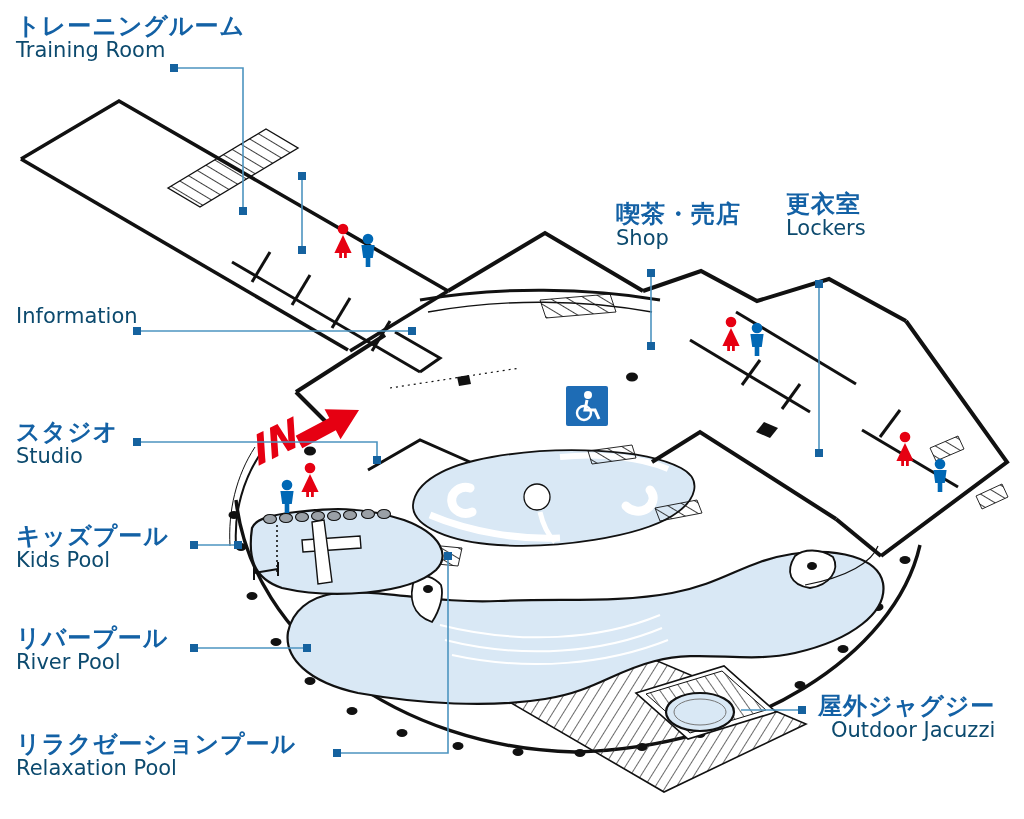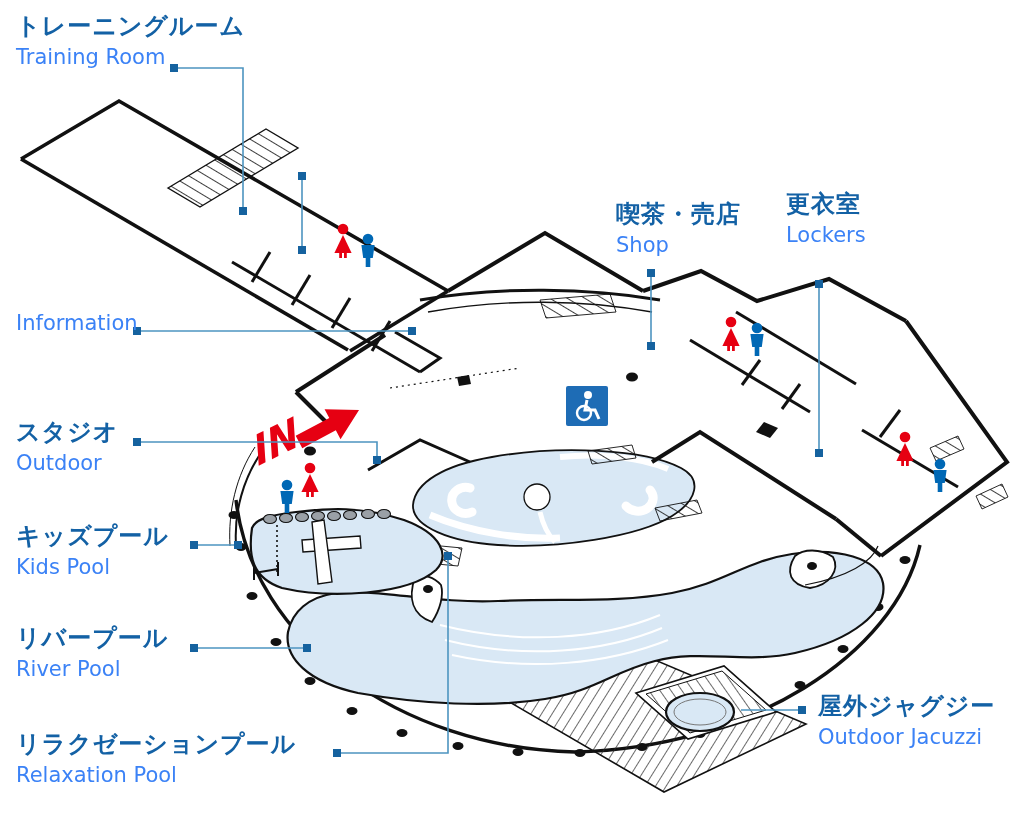--- a/index.html
+++ b/index.html
@@ -1,21 +1,21 @@
 <!DOCTYPE html>
 <html><head>
 <meta charset="utf-8">
 <style>
   html,body{margin:0;padding:0;background:#ffffff;}
   body{font-family:"DejaVu Sans","Liberation Sans",sans-serif;}
   #stage{position:relative;width:1024px;height:819px;background:#ffffff;overflow:hidden;}
   #plan{position:absolute;left:0;top:0;}
   .label{position:absolute;color:#1361a5;white-space:nowrap;}
   .label .jp{font-weight:bold;font-size:24px;line-height:1.05;letter-spacing:1px;}
-  .label .en{font-weight:normal;font-size:21px;line-height:1.05;margin-top:7px;color:#3b82f6;}
+  .label .en{font-weight:normal;font-size:21px;line-height:1.05;color:#0c4a6e;}
 </style>
 </head>
 <body>
 
 <div id="stage">
 
 <svg id="plan" width="1024" height="819" viewBox="0 0 1024 819" xmlns="http://www.w3.org/2000/svg">
   <defs>
     <pattern id="stairhatch" width="9" height="9" patternUnits="userSpaceOnUse" patternTransform="rotate(-59)">
       <line x1="0" y1="0" x2="0" y2="9" stroke="#1a1a1a" stroke-width="1.7"></line>
@@ -254,36 +254,36 @@
   <div class="jp">更衣室</div>
   <div class="en">Lockers</div>
 </div>
 
 <div class="label" style="left:16px;top:305px;">
   <div class="en">Information</div>
 </div>
 
 <div class="label" style="left:16px;top:420px;">
   <div class="jp">スタジオ</div>
-  <div class="en">Outdoor</div>
+  <div class="en">Studio</div>
 </div>
 
 <div class="label" style="left:16px;top:524px;">
   <div class="jp">キッズプール</div>
   <div class="en">Kids Pool</div>
 </div>
 
 <div class="label" style="left:16px;top:626px;">
   <div class="jp">リバープール</div>
   <div class="en">River Pool</div>
 </div>
 
 <div class="label" style="left:16px;top:732px;">
   <div class="jp">リラクゼーションプール</div>
   <div class="en">Relaxation Pool</div>
 </div>
 
-<div class="label" style="left:818px;top:694px;">
+<div class="label" style="left:818px;top:694px;text-align:right;">
   <div class="jp">屋外ジャグジー</div>
   <div class="en">Outdoor Jacuzzi</div>
 </div>
 
 </div>
 
 </body></html>

